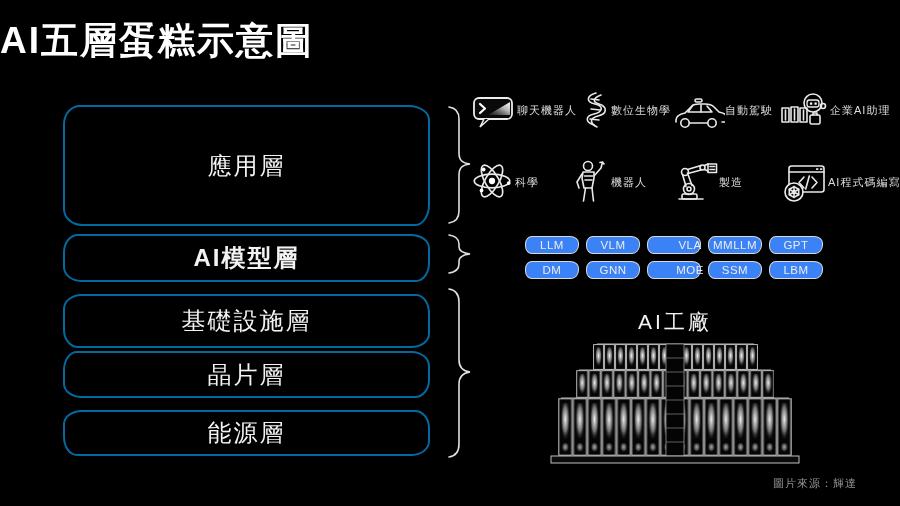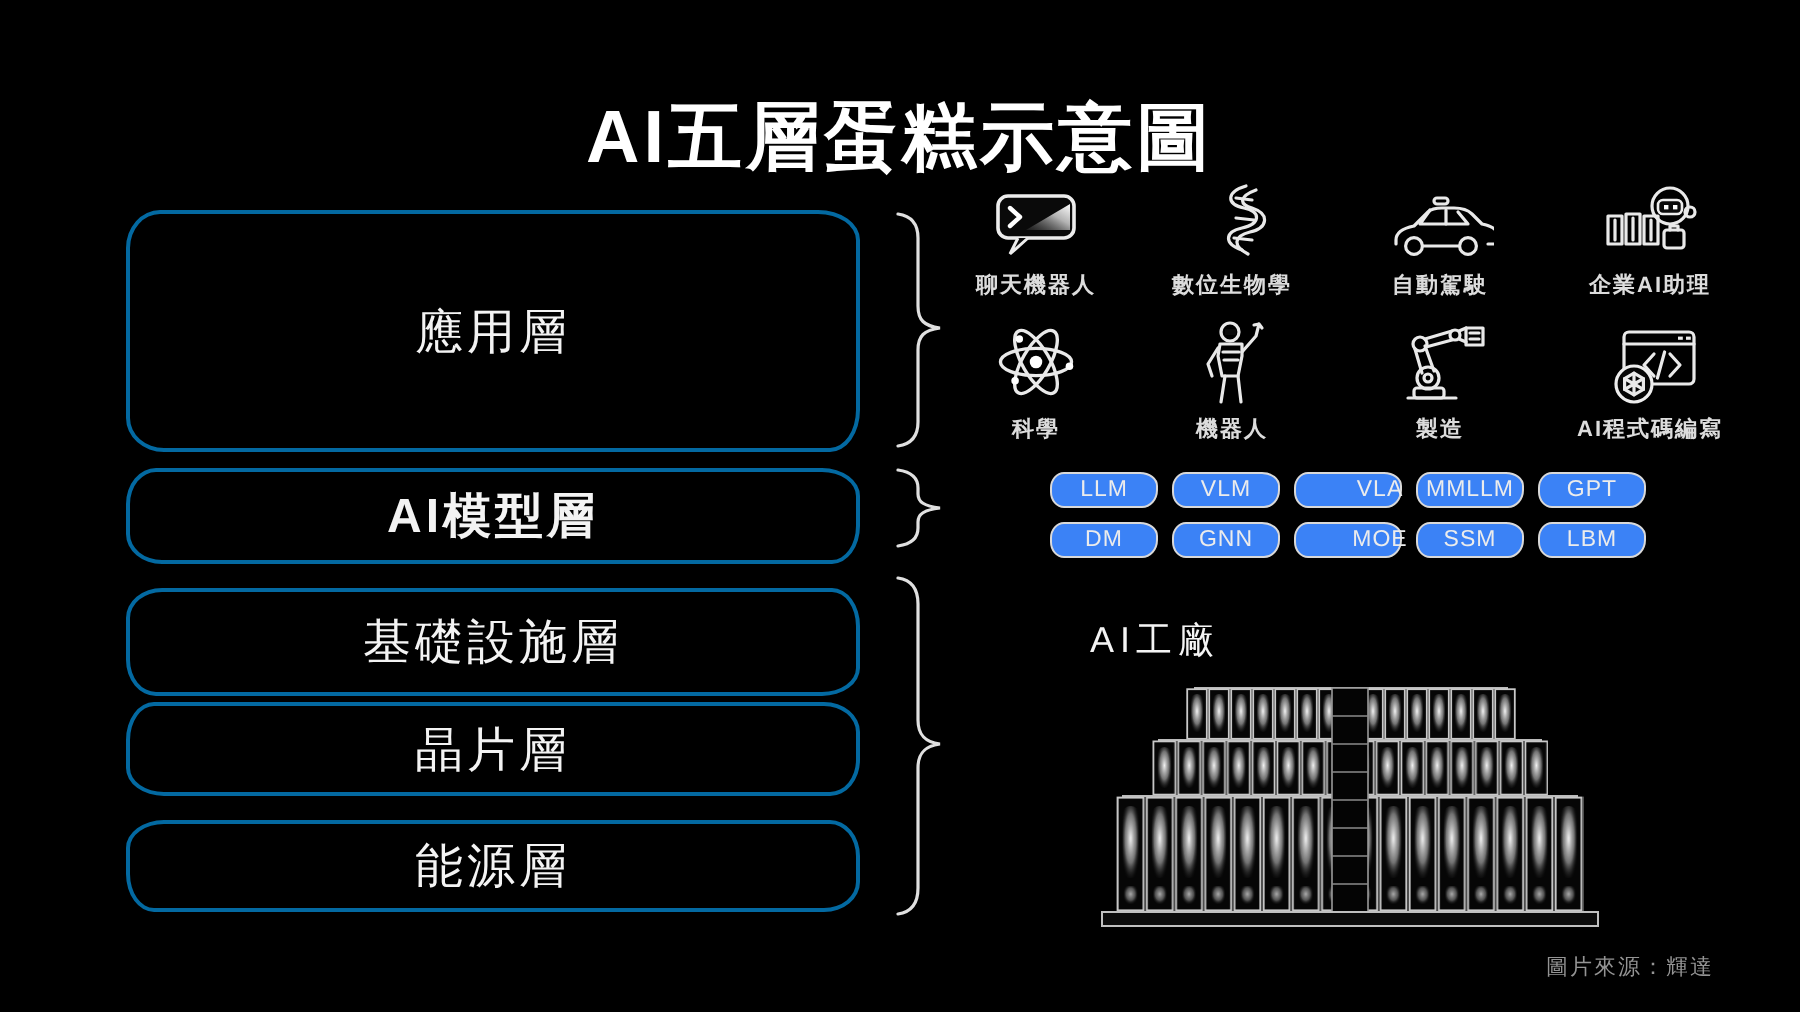--- a/index.html
+++ b/index.html
@@ -2,60 +2,60 @@
 <html><head>
 <meta charset="utf-8">
 <style>
   html,body{margin:0;padding:0;background:#000;}
   #stage{
     position:relative;width:900px;height:506px;background:#000;overflow:hidden;
     font-family:"Liberation Sans","DejaVu Sans",sans-serif;color:#f1f1f1;
   }
   
   .title{
-    position:absolute;top:16px;left:0;width:100%;text-align:center;
-    font-size:37px;font-weight:700;letter-spacing:2px;color:#ffffff;margin-top:28px;
+    position:absolute;top:16px;left:0;width:100%;text-align:left;
+    font-size:37px;font-weight:700;letter-spacing:2px;color:#ffffff;
   }
   
   .layer-box{
     position:absolute;left:63px;width:367px;box-sizing:border-box;
     border:2px solid #0369a1;background:#000;
     display:flex;align-items:center;justify-content:center;
     font-size:24px;letter-spacing:2px;color:#f3f3f3;
   }
   .lb1{top:105px;height:121px;border-radius:17px 21px 15px 19px / 19px 15px 21px 17px;}
   .lb2{top:234px;height:48px; border-radius:15px 19px 14px 18px / 18px 14px 19px 15px;font-weight:bold;}
   .lb3{top:294px;height:54px; border-radius:18px 14px 19px 15px / 15px 19px 14px 18px;}
   .lb4{top:351px;height:47px; border-radius:14px 18px 15px 19px / 19px 15px 18px 14px;}
   .lb5{top:410px;height:46px; border-radius:19px 15px 18px 14px / 14px 18px 15px 19px;}
   
   .braces{position:absolute;top:0;left:0;width:900px;height:506px;pointer-events:none;}
   
   .app-cell{
-    position:absolute;width:98px;display:flex;flex-direction:column;align-items:center;font-weight:bold;
+    position:absolute;width:98px;display:flex;flex-direction:row;align-items:center;
   }
   .app-icon{height:46px;display:flex;align-items:flex-end;justify-content:center;}
   .app-icon svg{display:block;}
   .app-label{margin-top:3px;font-size:11px;letter-spacing:1px;color:#dcdcdc;white-space:nowrap;}
   .r1{top:86px;}  .r2{top:158px;}
   .c1{left:469px;} .c2{left:567px;} .c3{left:671px;} .c4{left:776px;}
   
   .chip{
     position:absolute;width:54px;height:18px;box-sizing:border-box;
     border:1.5px solid #d9d9d9;background:#3b82f6;
     display:flex;align-items:center;justify-content:center;
     font-size:11.5px;letter-spacing:.5px;color:#ececec;
     border-radius:7px 9px 8px 7px / 8px 7px 9px 8px;
   }
   .chiprow1{top:236px;} .chiprow2{top:261px;}
   .k1{left:525px;} .k2{left:586px;} .k3{left:647px;padding-left:32px;} .k4{left:708px;} .k5{left:769px;}
   
   .factory-title{
-    position:absolute;left:545px;top:308px;width:260px;text-align:left;
-    font-size:18px;letter-spacing:3px;color:#f4f4f4;
+    position:absolute;left:545px;top:308px;width:260px;text-align:center;
+    font-size:21px;letter-spacing:3px;color:#f4f4f4;
   }
   .server-svg{position:absolute;left:545px;top:336px;width:260px;height:134px;}
   
   .source-note{
     position:absolute;left:745px;top:476px;width:112px;text-align:right;
     font-size:11px;letter-spacing:1px;color:#949494;
   }
   .stroke{fill:none;stroke:#e9e9e9;stroke-width:1.6;stroke-linecap:round;stroke-linejoin:round;}
 </style>
 </head>

